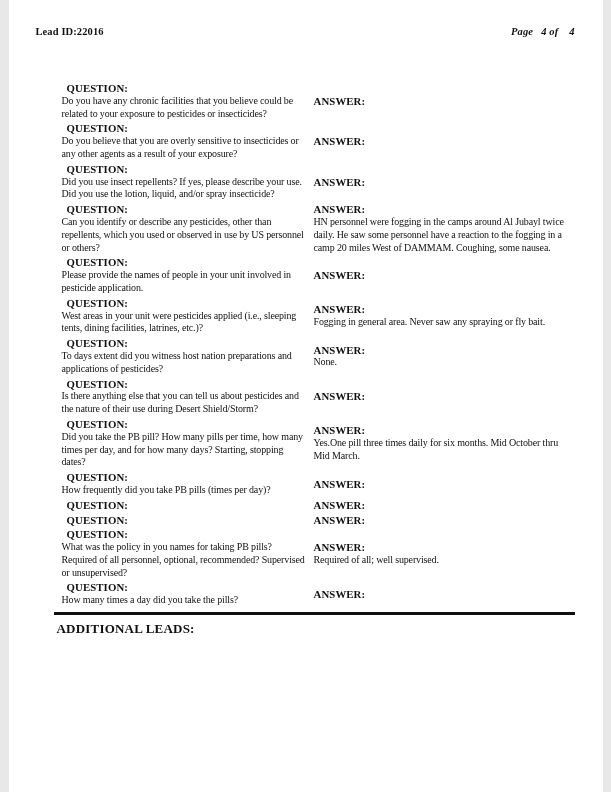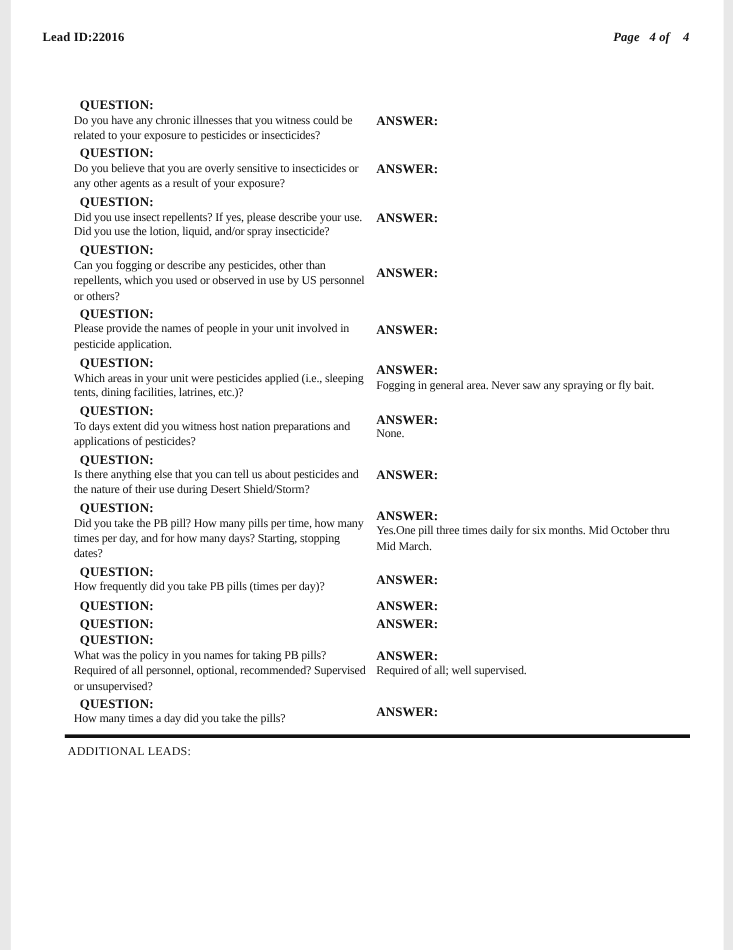--- a/index.html
+++ b/index.html
@@ -67,39 +67,39 @@
     letter-spacing: 0.1px;
   }
   .separator {
     margin: 5px 0 0 45px;
     width: 521px;
     height: 3px;
     background: #101010;
   }
   .additional-leads {
     margin: 6px 16px 0 48px;
-    font-weight: normal;
-    font-size: 10px;
+    font-weight: bold;
+    font-size: 13px;
     letter-spacing: 0.2px;
   }
 </style>
 </head>
 <body>
 
 <div class="page">
   <div class="header">
     <span class="lead-id">Lead ID:22016</span>
     <span class="page-label">Page   4 of    4</span>
   </div>
 
   <div class="content" id="qa-container">
   <div class="qa-row">
     <div class="q-cell">
       <div class="label q-label">QUESTION:</div>
-      <div class="q-text">Do you have any chronic illnesses that you witness could be related to your exposure to pesticides or insecticides?</div>
+      <div class="q-text">Do you have any chronic facilities that you believe could be related to your exposure to pesticides or insecticides?</div>
     </div>
     <div class="a-cell">
       <div class="label a-label">ANSWER:</div>
 
     </div>
   </div>
 
   <div class="qa-row">
     <div class="q-cell">
       <div class="label q-label">QUESTION:</div>
@@ -118,42 +118,43 @@
     </div>
     <div class="a-cell">
       <div class="label a-label">ANSWER:</div>
 
     </div>
   </div>
 
   <div class="qa-row">
     <div class="q-cell">
       <div class="label q-label">QUESTION:</div>
-      <div class="q-text">Can you fogging or describe any pesticides, other than repellents, which you used or observed in use by US personnel or others?</div>
-    </div>
-    <div class="a-cell">
-      <div class="label a-label">ANSWER:</div>
+      <div class="q-text">Can you identify or describe any pesticides, other than repellents, which you used or observed in use by US personnel or others?</div>
+    </div>
+    <div class="a-cell">
+      <div class="label a-label">ANSWER:</div>
+      <div class="a-text">HN personnel were fogging in the camps around Al Jubayl twice daily.  He saw some personnel have a reaction to the fogging in a camp 20 miles West of DAMMAM. Coughing, some nausea.</div>
     </div>
   </div>
 
   <div class="qa-row">
     <div class="q-cell">
       <div class="label q-label">QUESTION:</div>
       <div class="q-text">Please provide the names of people in your unit involved in pesticide application.</div>
     </div>
     <div class="a-cell">
       <div class="label a-label">ANSWER:</div>
 
     </div>
   </div>
 
   <div class="qa-row">
     <div class="q-cell">
       <div class="label q-label">QUESTION:</div>
-      <div class="q-text">Which areas in your unit were pesticides applied (i.e., sleeping tents, dining facilities, latrines, etc.)?</div>
+      <div class="q-text">West areas in your unit were pesticides applied (i.e., sleeping tents, dining facilities, latrines, etc.)?</div>
     </div>
     <div class="a-cell">
       <div class="label a-label">ANSWER:</div>
       <div class="a-text">Fogging in general area.  Never saw any spraying or fly bait.</div>
     </div>
   </div>
 
   <div class="qa-row">
     <div class="q-cell">
       <div class="label q-label">QUESTION:</div>

